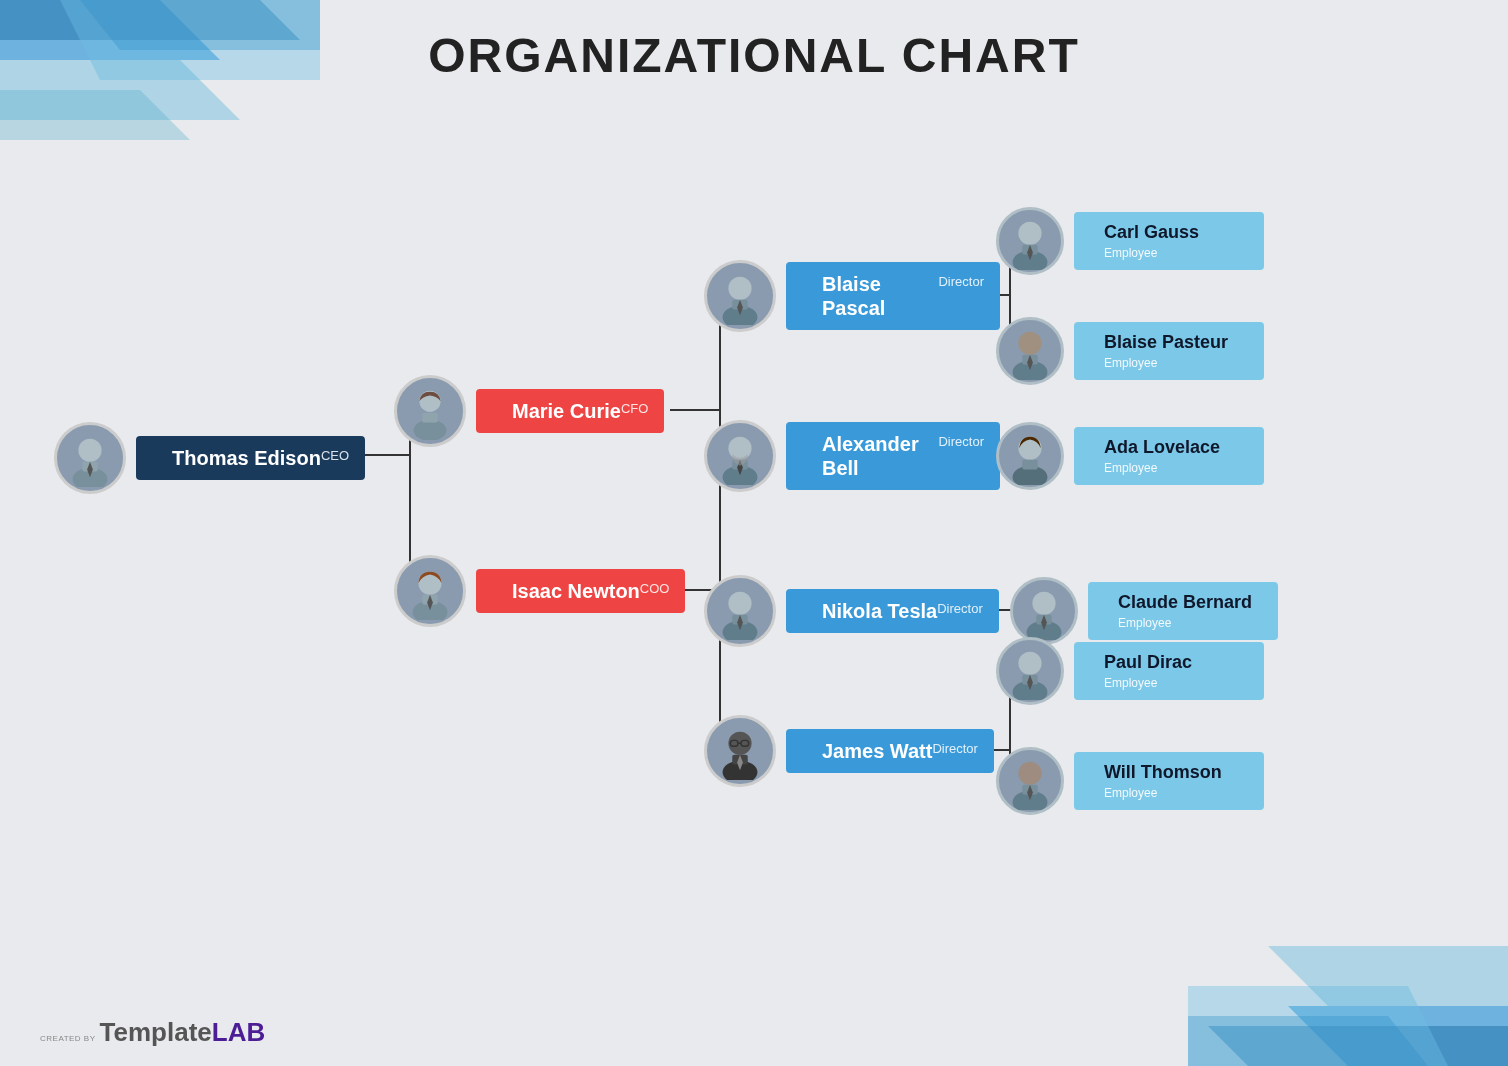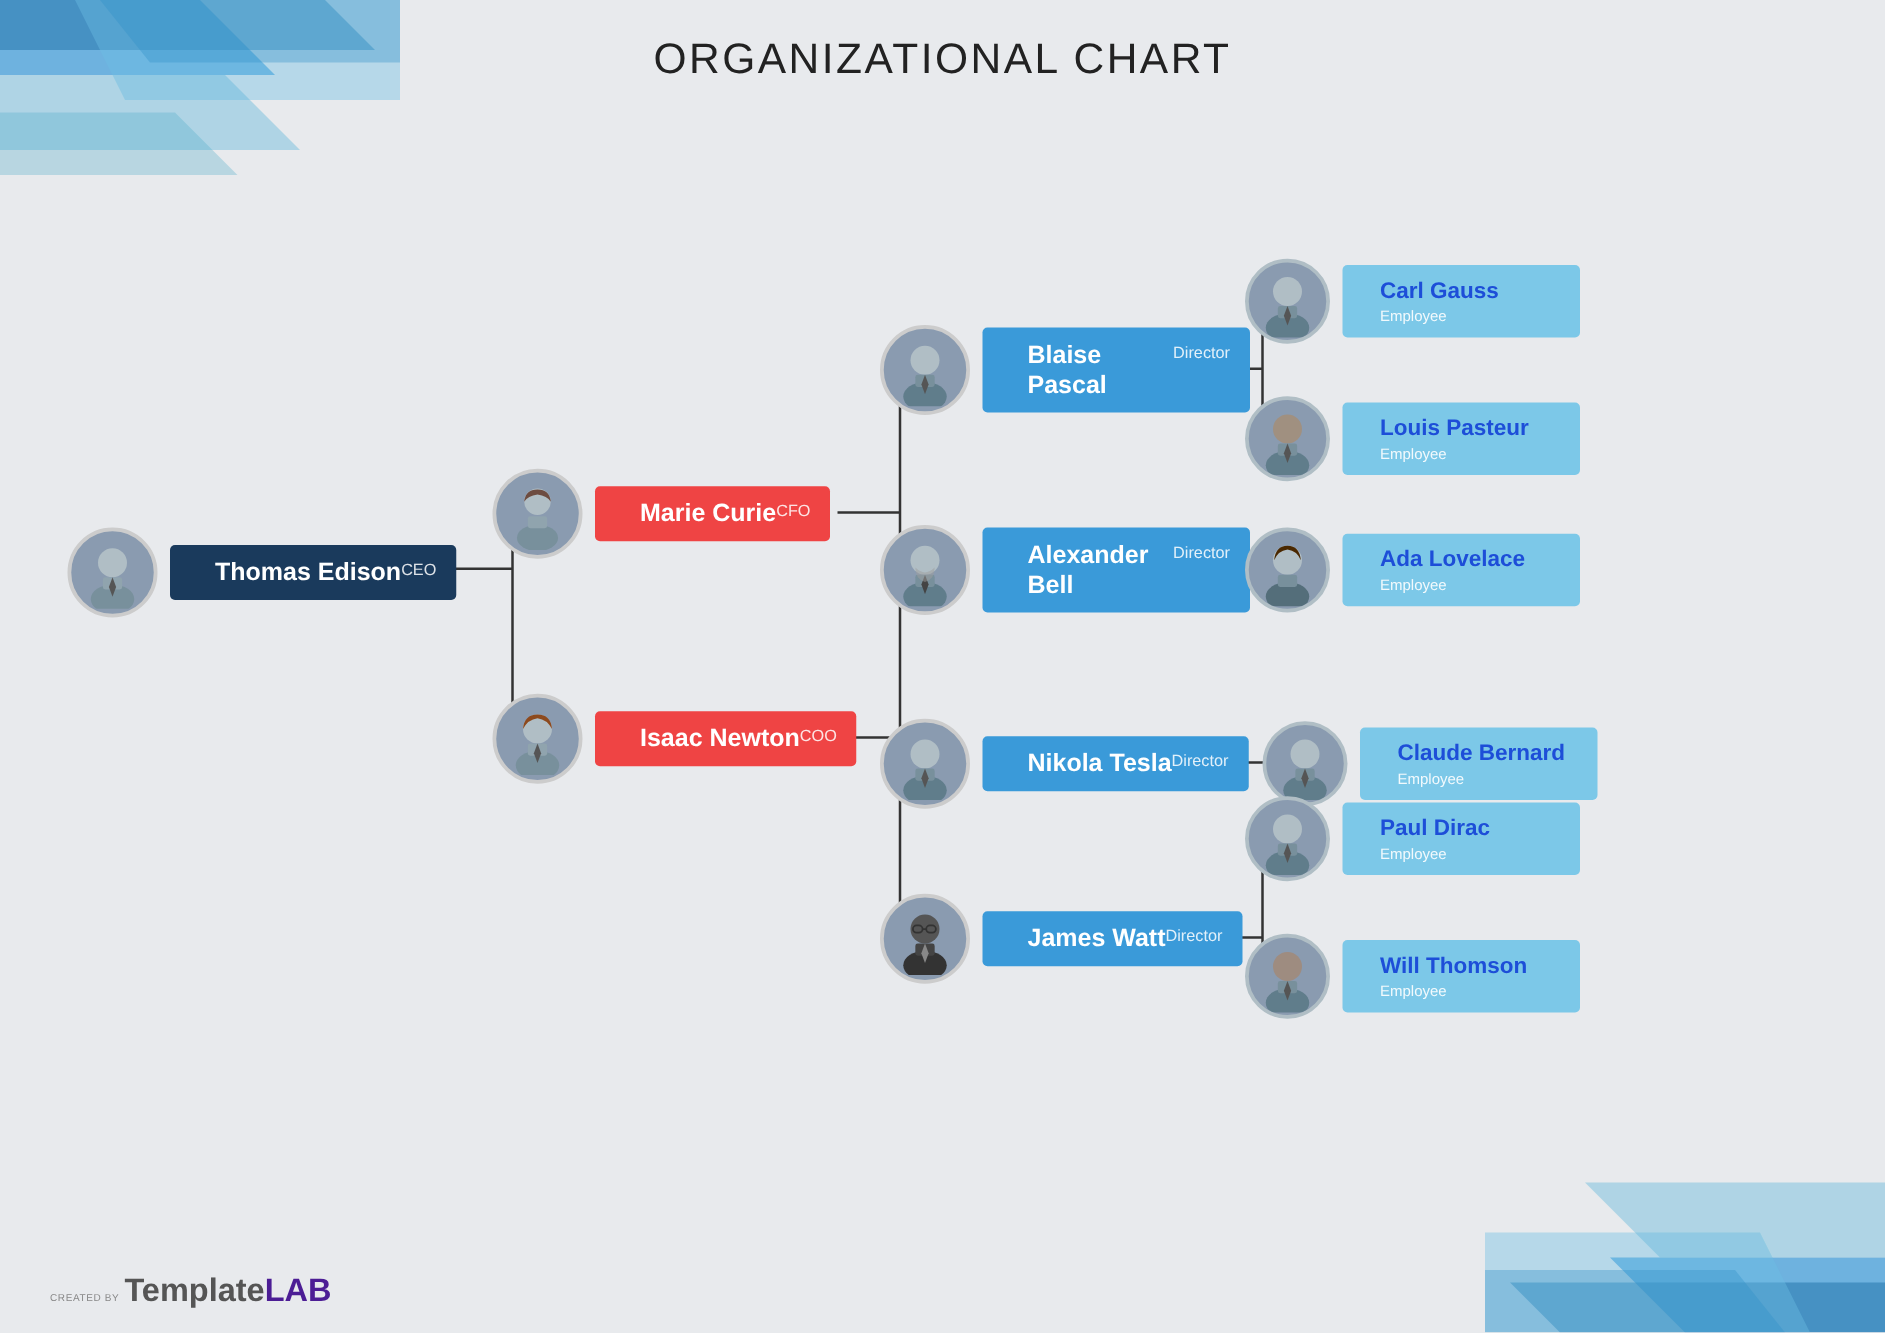--- a/index.html
+++ b/index.html
@@ -28,22 +28,22 @@
       bottom: 0; right: 0;
       width: 320px; height: 200px;
     }
 
     
     .page-title {
       position: absolute;
       top: 28px;
       left: 0; right: 0;
       text-align: center;
-      font-size: 34px;
-      font-weight: 400;
+      font-size: 48px;
+      font-weight: 700;
       color: #222;
       letter-spacing: 2px;
     }
 
     
     .chart-area {
       position: absolute;
       top: 100px;
       left: 40px;
       right: 20px;
@@ -142,21 +142,21 @@
       min-width: 190px;
       background: #7cc8e8;
       display: flex;
       flex-direction: column;
       justify-content: center;
     }
 
     .emp-name {
       font-size: 18px;
       font-weight: 700;
-      color: #1d4ed8;
+      color: #0f172a;
       line-height: 1.2;
     }
 
     .emp-title {
       font-size: 12px;
       font-weight: 400;
       color: rgba(255,255,255,0.9);
       margin-top: 2px;
     }
 
@@ -368,21 +368,21 @@
   <div class="emp-node" style="left:990px; top:217px; width:240px; height:68px;">
     <div class="emp-avatar">
       <svg class="avatar-svg" viewBox="0 0 60 60" xmlns="http://www.w3.org/2000/svg">
         <circle cx="30" cy="22" r="12" fill="#a09080"></circle>
         <ellipse cx="30" cy="52" rx="18" ry="12" fill="#607d8b"></ellipse>
         <rect x="22" y="34" width="16" height="10" rx="2" fill="#78909c"></rect>
         <polygon points="30,34 27,42 30,50 33,42" fill="#555"></polygon>
       </svg>
     </div>
     <div class="emp-body">
-      <span class="emp-name">Louis Pasteur</span>
+      <span class="emp-name">Blaise Pasteur</span>
       <span class="emp-title">Employee</span>
     </div>
   </div>
 
   <div class="emp-node" style="left:990px; top:322px; width:240px; height:68px;">
     <div class="emp-avatar">
       <svg class="avatar-svg" viewBox="0 0 60 60" xmlns="http://www.w3.org/2000/svg">
         <circle cx="30" cy="22" r="12" fill="#b0bec5"></circle>
         <ellipse cx="30" cy="52" rx="18" ry="12" fill="#546e7a"></ellipse>
         <rect x="22" y="34" width="16" height="10" rx="2" fill="#78909c"></rect>

